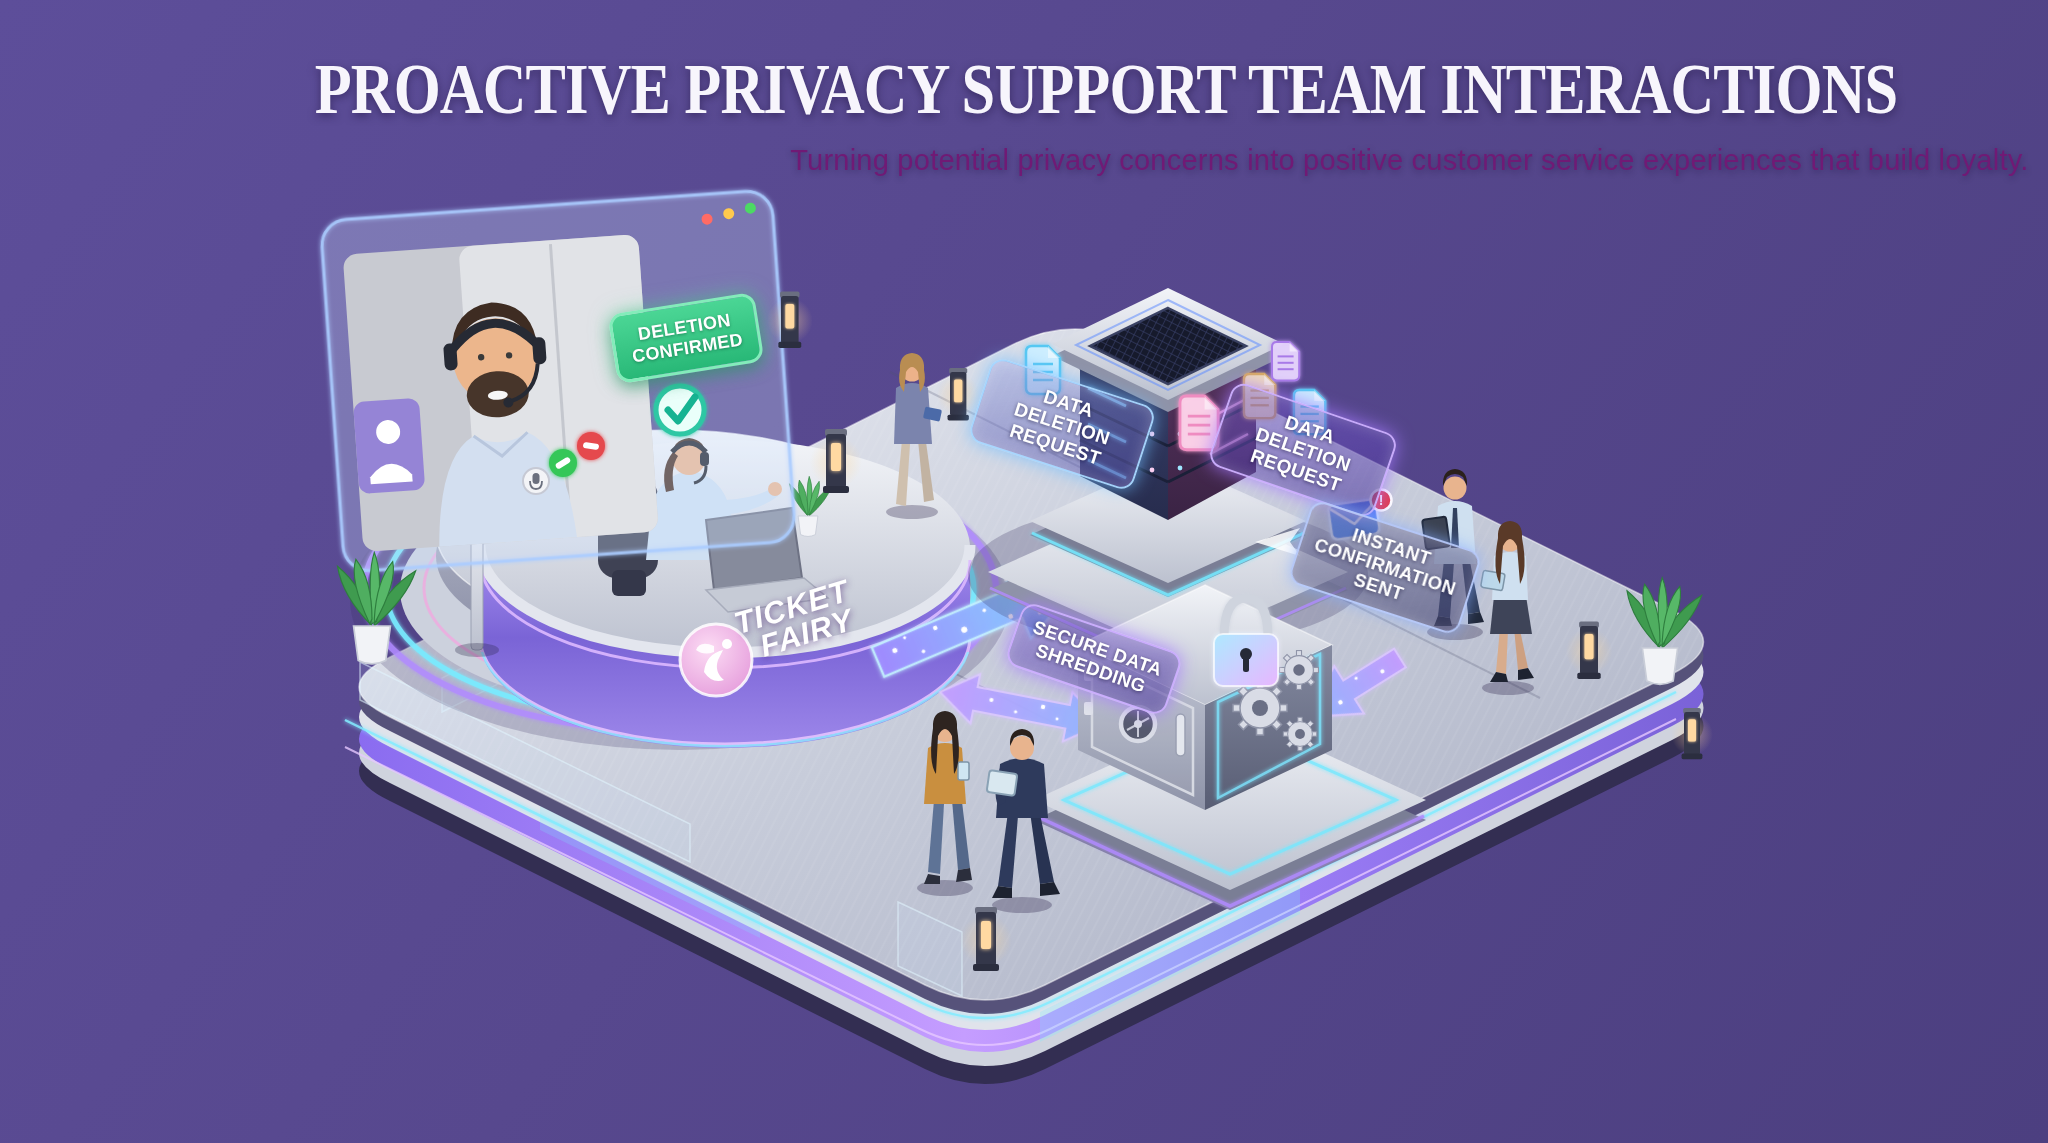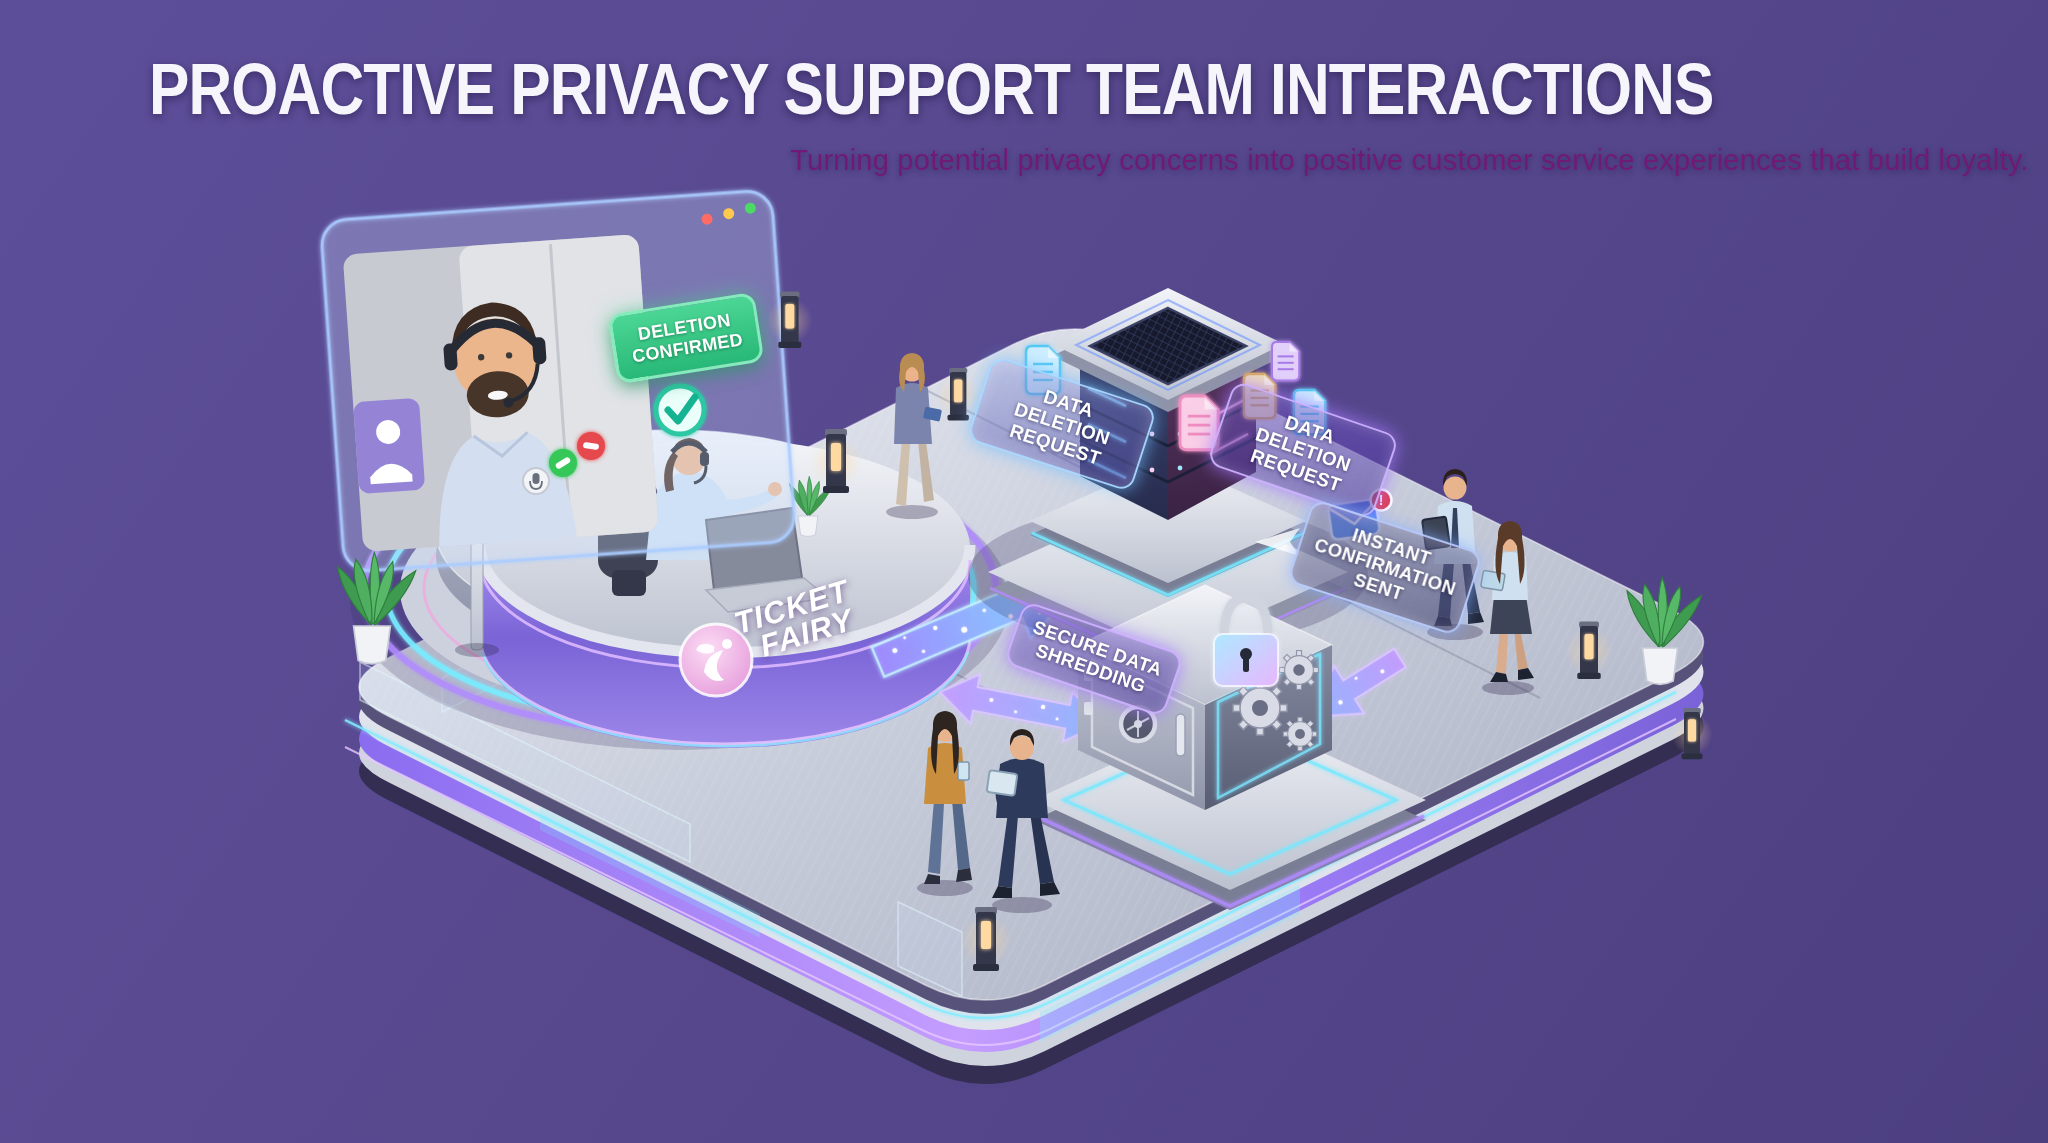--- a/index.html
+++ b/index.html
@@ -2,22 +2,22 @@
 <html><head>
 <meta charset="utf-8">
 <style>
   html,body{margin:0;padding:0;}
   body{
     width:2048px;height:1143px;overflow:hidden;position:relative;
     background:linear-gradient(125deg,#5d4e9a 0%,#57488e 45%,#4c3f80 100%);
     font-family:"Liberation Sans",sans-serif;
   }
   #scene{position:absolute;left:0;top:0;z-index:1;}
-  .title{position:absolute;top:48px;left:0;width:100%;text-align:left;z-index:3;
-    font-size:72px;font-weight:700;color:#f7f5fc;white-space:nowrap;}
+  .title{position:absolute;top:48px;left:0;width:100%;text-align:right;z-index:3;
+    font-size:72px;font-weight:700;color:#f7f5fc;white-space:nowrap;font-family:Liberation Serif, serif;}
   .title span{display:inline-block;transform:scaleX(.84);letter-spacing:-1px;
     text-shadow:0 3px 9px rgba(28,16,58,.5);}
   .subtitle{position:absolute;top:143px;left:0;width:100%;text-align:right;z-index:3;
     font-size:30px;font-weight:400;color:#701a75;white-space:nowrap;}
   .subtitle span{display:inline-block;transform:scaleX(.97);letter-spacing:.2px;
     text-shadow:0 2px 6px rgba(28,16,58,.4);}
   .lbl{position:absolute;z-index:4;color:#fff;font-weight:700;text-transform:uppercase;
     text-align:center;line-height:1.13;letter-spacing:.4px;border-radius:14px;
     padding:10px 8px;text-shadow:0 1px 4px rgba(10,5,40,.55);}
   .lbl-blue{background:linear-gradient(155deg,rgba(142,156,226,.42),rgba(84,80,166,.58));

